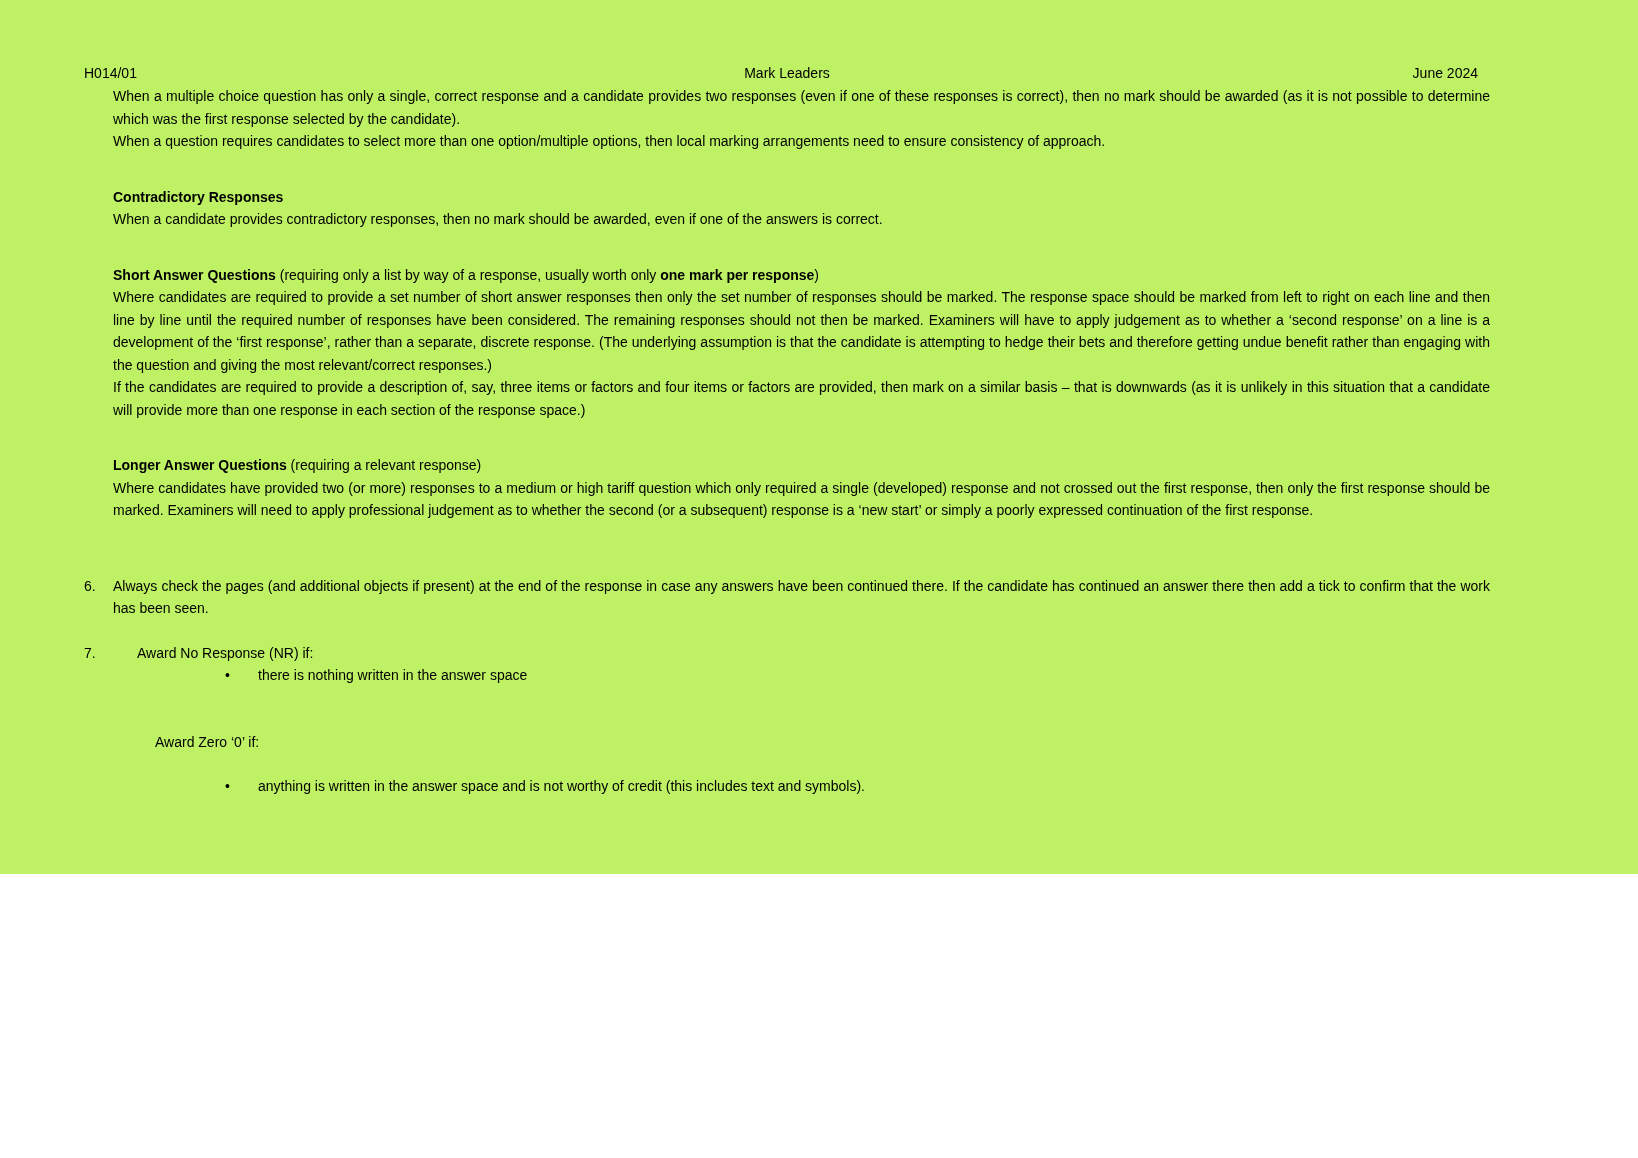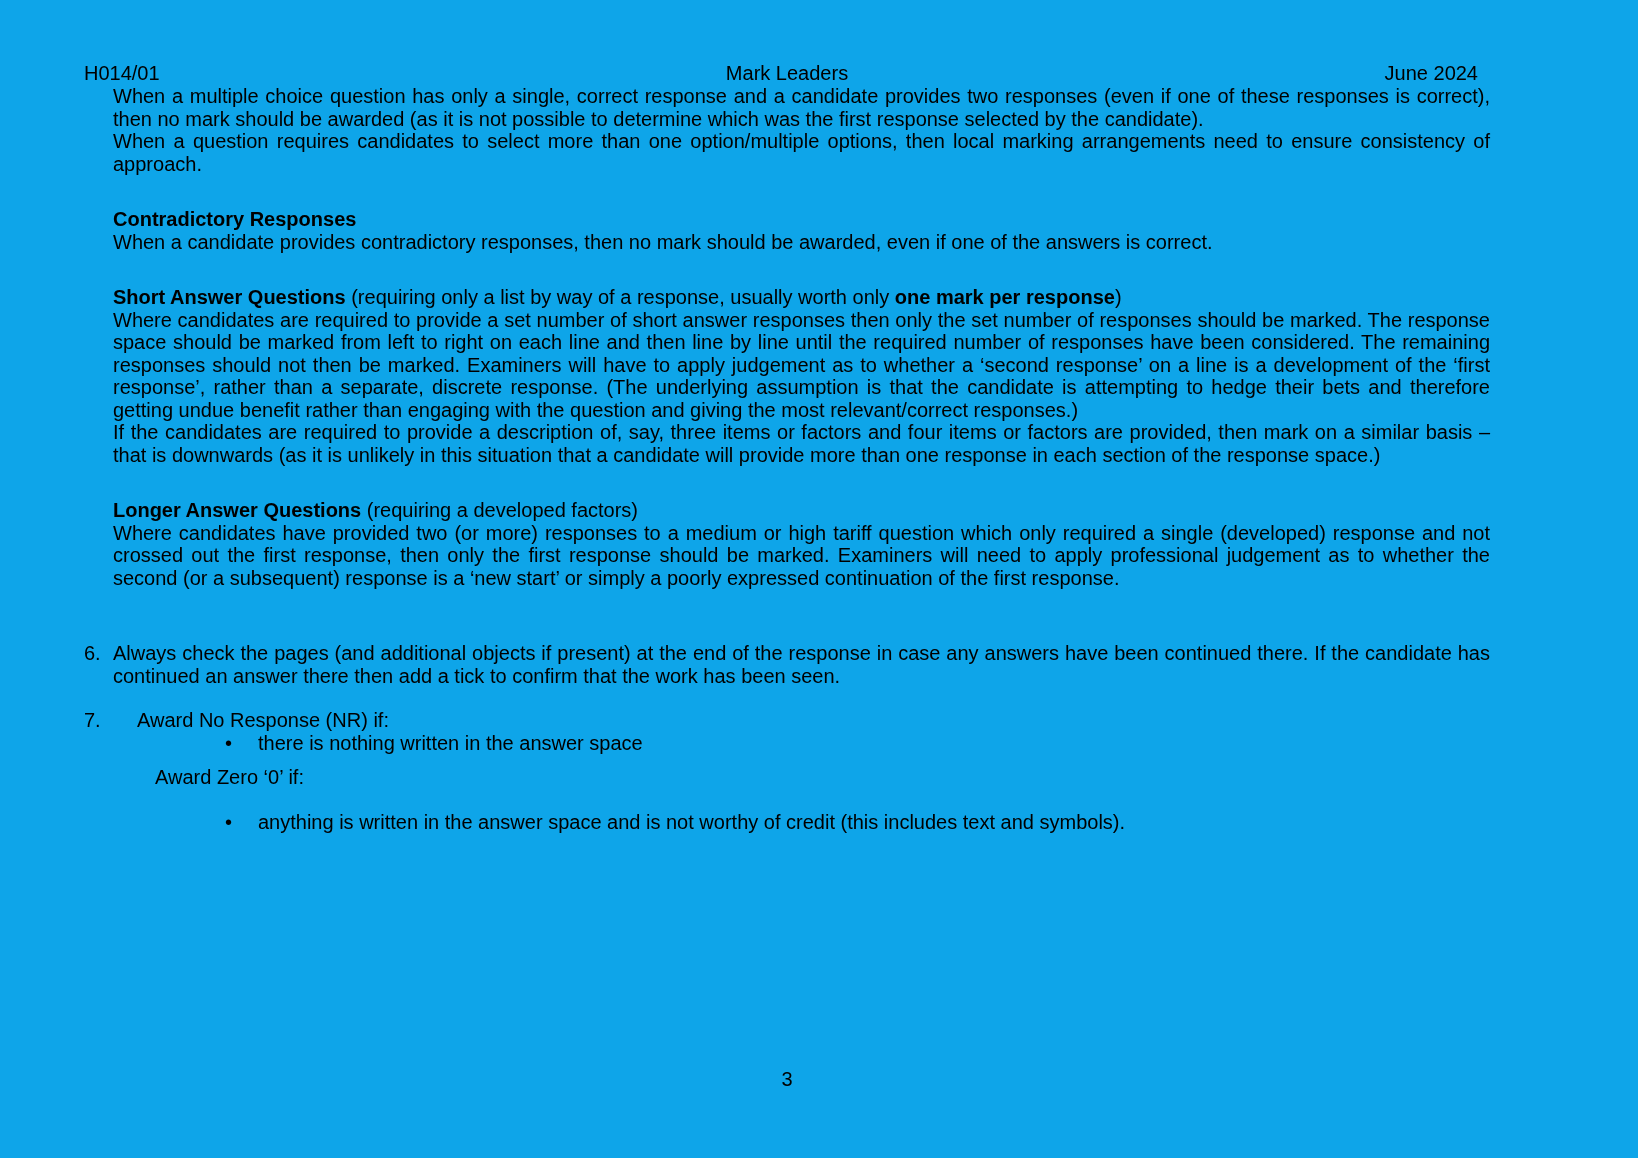--- a/index.html
+++ b/index.html
@@ -1,24 +1,24 @@
 <!DOCTYPE html>
 <html><head>
 <meta charset="utf-8">
 <style>
   * { margin: 0; padding: 0; box-sizing: border-box; }
   html, body { background: #ffffff; }
   .page {
     position: relative;
     width: 1638px;
-    height: 1158px;
-    background: #0ea5e9;
+    height: 874px;
+    background: #bef264;
     color: #000000;
     font-family: "Liberation Sans", "DejaVu Sans", sans-serif;
-    font-size: 20px;
+    font-size: 14px;
     line-height: 22.5px;
     overflow: hidden;
   }
   .content {
     position: absolute;
     left: 84px;
     top: 62px;
     width: 1406px; 
   }
   .doc-header {
@@ -37,21 +37,21 @@
   .list-item { display: flex; align-items: flex-start; }
   .list-item .num { flex: 0 0 auto; }
   .num-6 { width: 29px; }
   .num-7 { width: 53px; }
   .item-body { flex: 1 1 auto; }
   .item6-row { margin-top: 53px; }
   .item7-row { margin-top: 22px; }
   .bullet-row { display: flex; margin-left: 141px; }
   .bullet-row .bullet { flex: 0 0 33px; }
   .indent-deep { margin-left: 71px; }
-  .award-zero-row { margin-top: 12px; }
+  .award-zero-row { margin-top: 44px; }
   .bullet2-row { margin-top: 22px; }
   .team-leaders-row { margin-top: 23px; }
   .page-footer {
     position: absolute;
     left: 84px;
     width: 1406px;
     top: 1068px;
     text-align: center;
   }
 </style>
@@ -71,21 +71,21 @@
     <p class="body-indent just italic">When a question requires candidates to select more than one option/multiple options, then local marking arrangements need to ensure consistency of approach.</p>
 
     <p class="body-indent gap-heading"><b>Contradictory Responses</b></p>
     <p class="body-indent just">When a candidate provides contradictory responses, then no mark should be awarded, even if one of the answers is correct.</p>
 
     <p class="body-indent gap-heading"><b>Short Answer Questions</b><span> (requiring only a list by way of a response, usually worth only </span><b>one mark per response</b><span>)</span></p>
     <p class="body-indent just"><span>Where candidates are required to provide a set number of short answer responses then only the set number of responses should be marked. The response space should be marked from left to right on each line and then line by line until the required number of responses have been considered.  The remaining responses should not then be marked. Examiners will have to apply judgement as to whether a ‘second response’ on a line is a development of the ‘first response’, rather than a separate, discrete response.  </span><span class="italic">(The underlying assumption is that the candidate is attempting to hedge their bets and therefore getting undue benefit rather than engaging with the question and giving the most relevant/correct responses.)</span></p>
 
     <p class="body-indent just">If the candidates are required to provide a description of, say, three items or factors and four items or factors are provided, then mark on a similar basis – that is downwards (as it is unlikely in this situation that a candidate will provide more than one response in each section of the response space.)</p>
 
-    <p class="body-indent gap-heading"><b>Longer Answer Questions</b><span> (requiring a developed factors)</span></p>
+    <p class="body-indent gap-heading"><b>Longer Answer Questions</b><span> (requiring a relevant response)</span></p>
     <p class="body-indent just">Where candidates have provided two (or more) responses to a medium or high tariff question which only required a single (developed) response and not crossed out the first response, then only the first response should be marked. Examiners will need to apply professional judgement as to whether the second (or a subsequent) response is a ‘new start’ or simply a poorly expressed continuation of the first response.</p>
 
     <div class="list-item item6-row">
       <span class="num num-6">6.</span>
       <p class="item-body just">Always check the pages (and additional objects if present) at the end of the response in case any answers have been continued there. If the candidate has continued an answer there then add a tick to confirm that the work has been seen.</p>
     </div>
 
     <div class="list-item item7-row">
       <span class="num num-7">7.</span>
       <p class="item-body">Award No Response (NR) if:</p>

